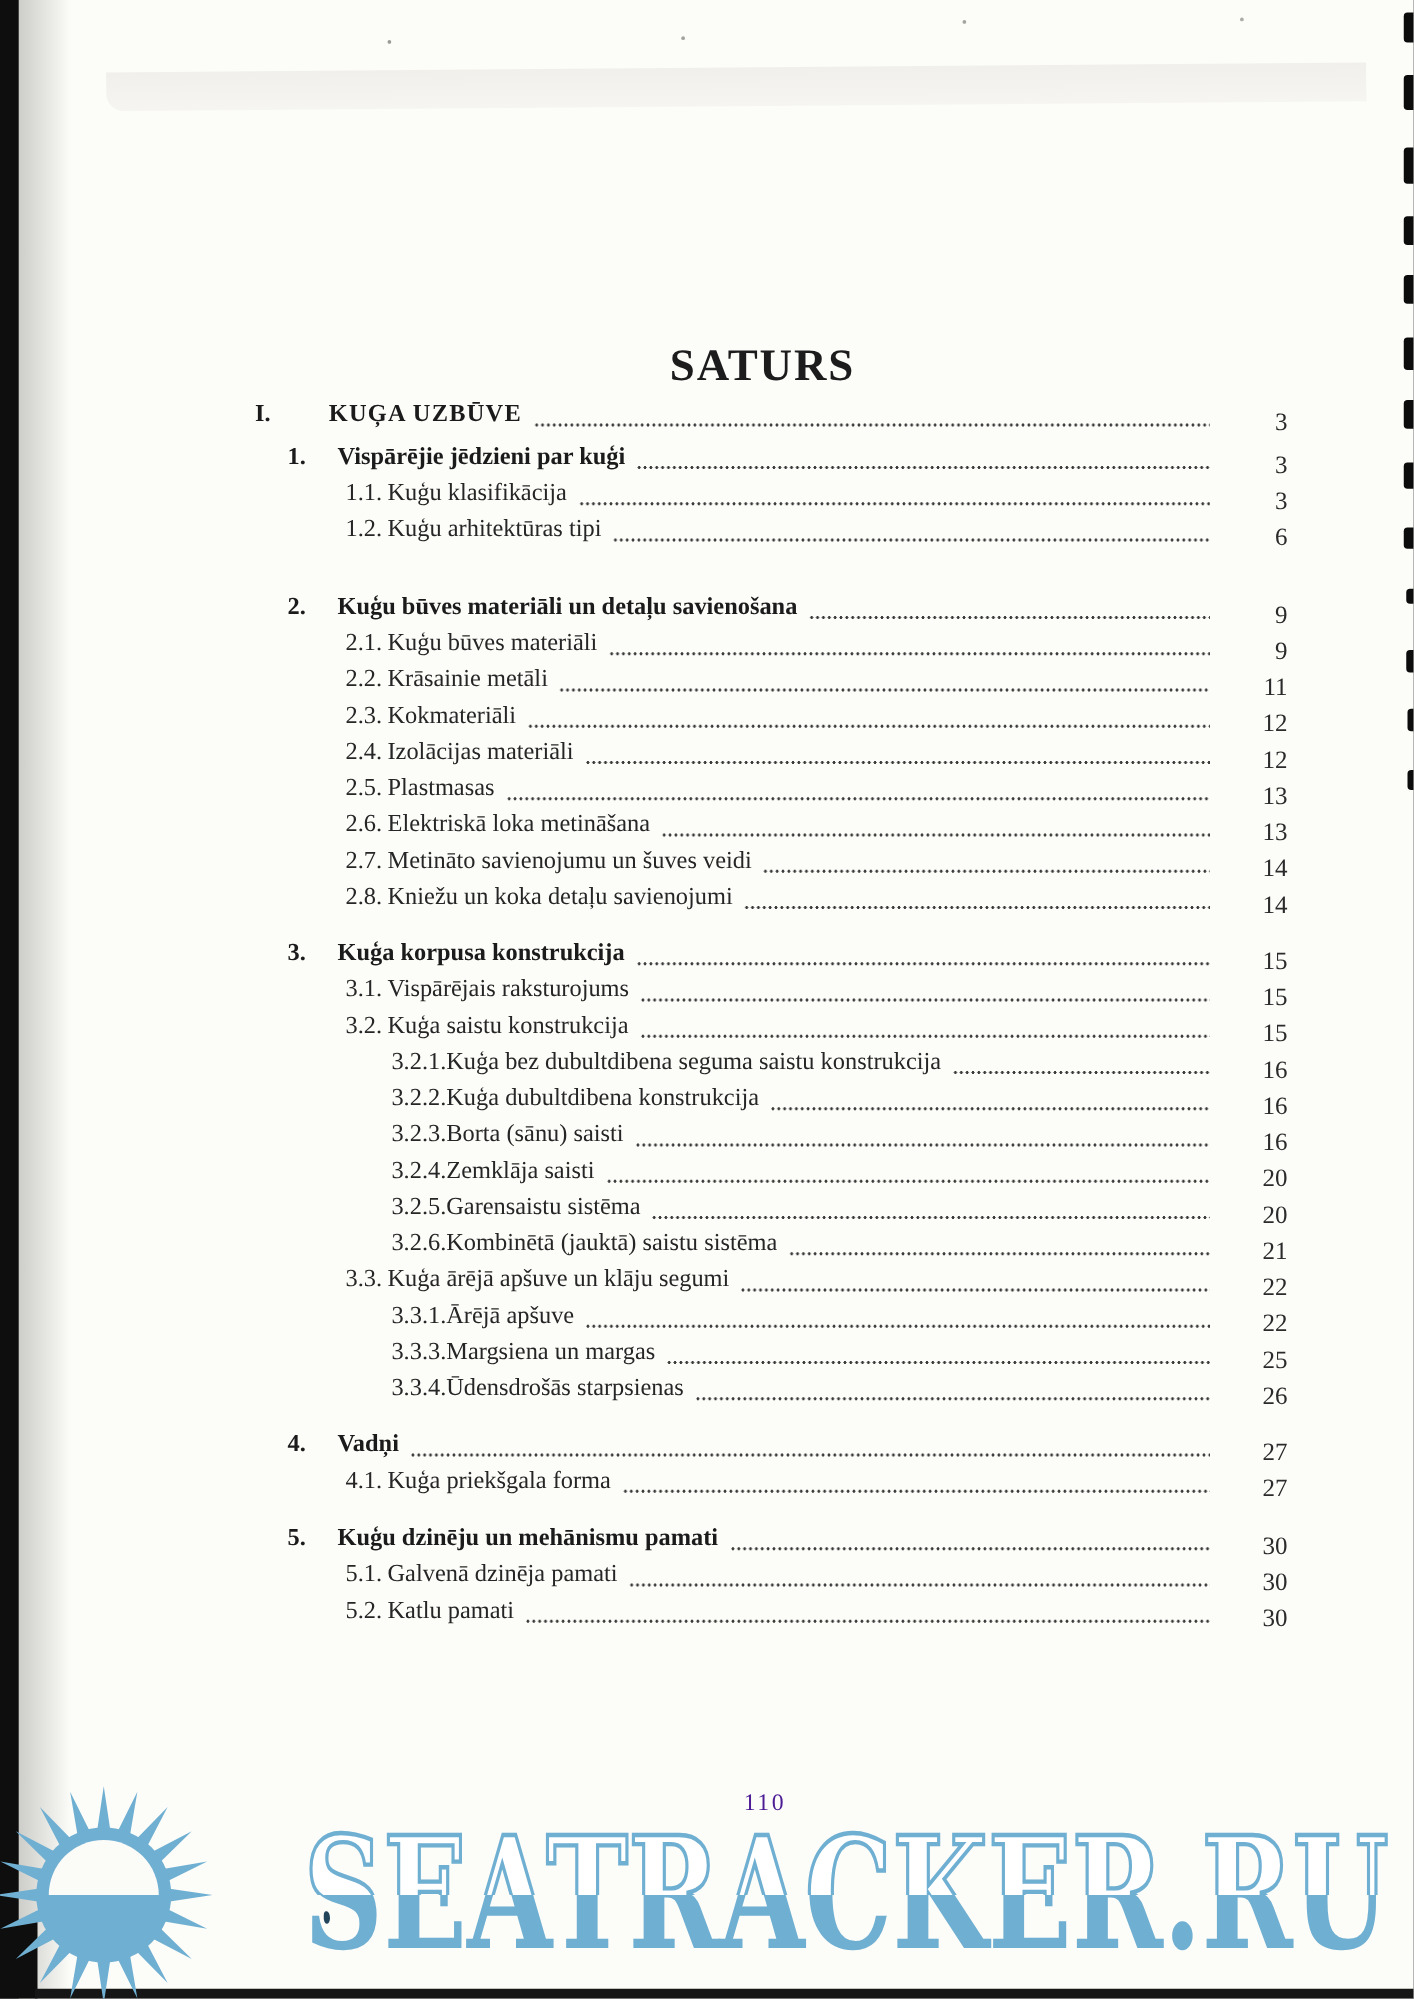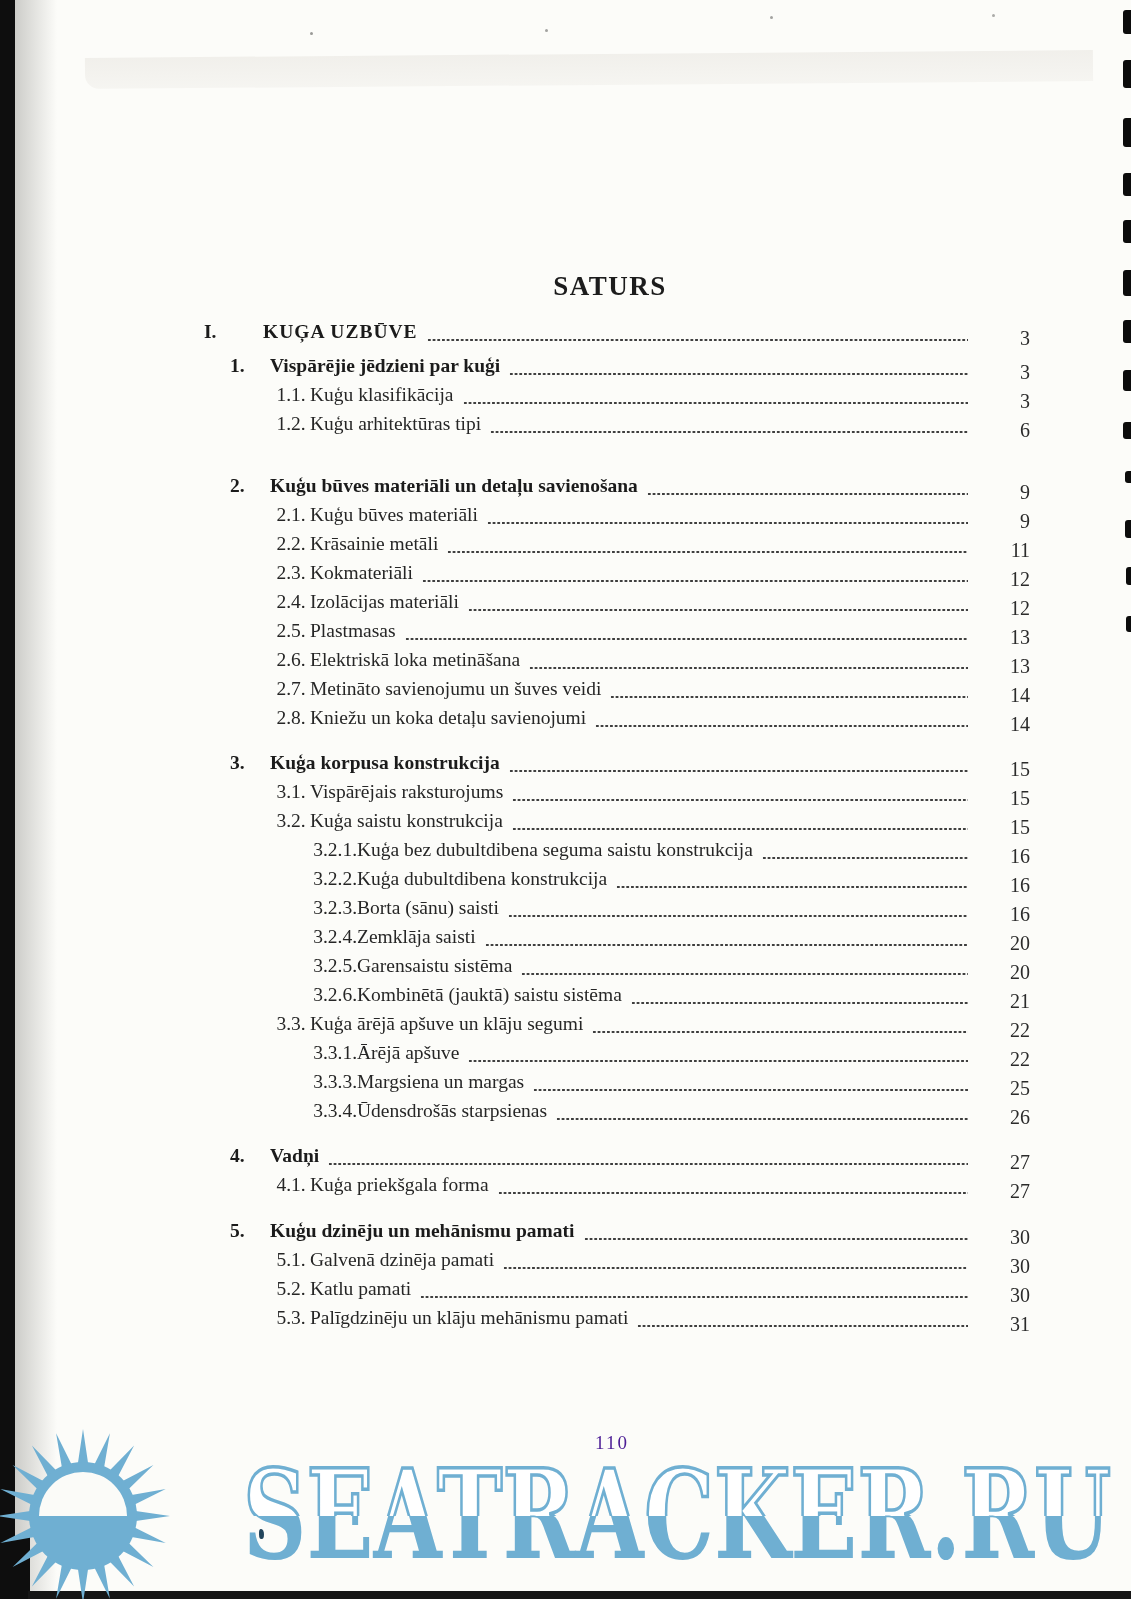--- a/index.html
+++ b/index.html
@@ -18,21 +18,21 @@
   .edge-shadow{position:absolute;left:15px;top:0;width:42px;height:1599px;
     background:linear-gradient(90deg, rgba(95,95,90,.30), rgba(255,255,255,0));z-index:2;}
   .top-band{position:absolute;left:85px;top:54px;width:1008px;height:31px;
     background:linear-gradient(180deg,#eceae5,#f3f2ee);opacity:.7;transform:rotate(-.45deg);
     border-bottom-left-radius:14px;z-index:1;}
   .bottom-bar{position:absolute;left:28px;bottom:0;width:1103px;height:8px;background:#161616;z-index:4;}
   .binding-mark{position:absolute;right:0;width:8px;background:#0c0c0c;border-radius:3px 0 0 3px;z-index:3;}
   .speck{position:absolute;border-radius:50%;z-index:1;}
   
   .title{position:absolute;left:95px;top:271px;width:1030px;text-align:center;
-    font-size:27px;font-weight:700;letter-spacing:1.5px;color:#1c1c1c;z-index:2;}
+    font-size:36px;font-weight:700;letter-spacing:1.5px;color:#1c1c1c;z-index:2;}
   .folio{position:absolute;left:562px;top:1432px;width:100px;text-align:center;
     font-size:19px;letter-spacing:2px;color:#4c1d95;z-index:2;}
   
   .toc{position:absolute;left:0;top:320px;width:1030px;z-index:2;}
   .row{display:flex;align-items:baseline;height:29px;font-size:19.5px;}
   .row.b{font-weight:700;color:#1b1b1b;}
   .row .num{flex:none;}
   .row .label{flex:none;padding-right:9px;white-space:nowrap;text-align:center;}
   .row .leader{flex:1;align-self:stretch;margin:0 16px 0 0;
     background-image:radial-gradient(circle, #3c3c3c 1.05px, rgba(0,0,0,0) 1.4px);
@@ -266,26 +266,20 @@
     <span class="label">Galvenā dzinēja pamati</span>
     <span class="leader"></span>
     <span class="pg">30</span>
   </div>
       <div class="row lv-2">
     <span class="num">5.2.</span>
     <span class="label">Katlu pamati</span>
     <span class="leader"></span>
     <span class="pg">30</span>
   </div>
-      <div class="row lv-2">
-    <span class="num">5.3.</span>
-    <span class="label">Palīgdzinēju un klāju mehānismu pamati</span>
-    <span class="leader"></span>
-    <span class="pg">31</span>
-  </div>
     </div>
 
   <div class="folio">110</div>
 
   <svg class="sun" width="180" height="180" viewBox="0 0 180 180">
     <polygon id="sun-rays" points="84.9,37.2 90.0,3.0 95.1,37.2 101.5,38.3 116.9,7.3 111.1,41.4 116.9,44.3 141.1,19.6 125.1,50.3 129.7,54.9 160.4,38.9 135.7,63.1 138.6,68.9 172.7,63.1 141.7,78.5 142.8,84.9 177.0,90.0 142.8,95.1 141.7,101.5 172.7,116.9 138.6,111.1 135.7,116.9 160.4,141.1 129.7,125.1 125.1,129.7 141.1,160.4 116.9,135.7 111.1,138.6 116.9,172.7 101.5,141.7 95.1,142.8 90.0,177.0 84.9,142.8 78.5,141.7 63.1,172.7 68.9,138.6 63.1,135.7 38.9,160.4 54.9,129.7 50.3,125.1 19.6,141.1 44.3,116.9 41.4,111.1 7.3,116.9 38.3,101.5 37.2,95.1 3.0,90.0 37.2,84.9 38.3,78.5 7.3,63.1 41.4,68.9 44.3,63.1 19.6,38.9 50.3,54.9 54.9,50.3 38.9,19.6 63.1,44.3 68.9,41.4 63.1,7.3 78.5,38.3" fill="var(--wm-color,#6fafd2)"></polygon>
     <circle cx="90" cy="90" r="54" fill="var(--wm-color,#6fafd2)"></circle>
     <path d="M 46 90 A 44 44 0 0 1 134 90 Z" fill="#fbfbf8"></path>
   </svg>
 

